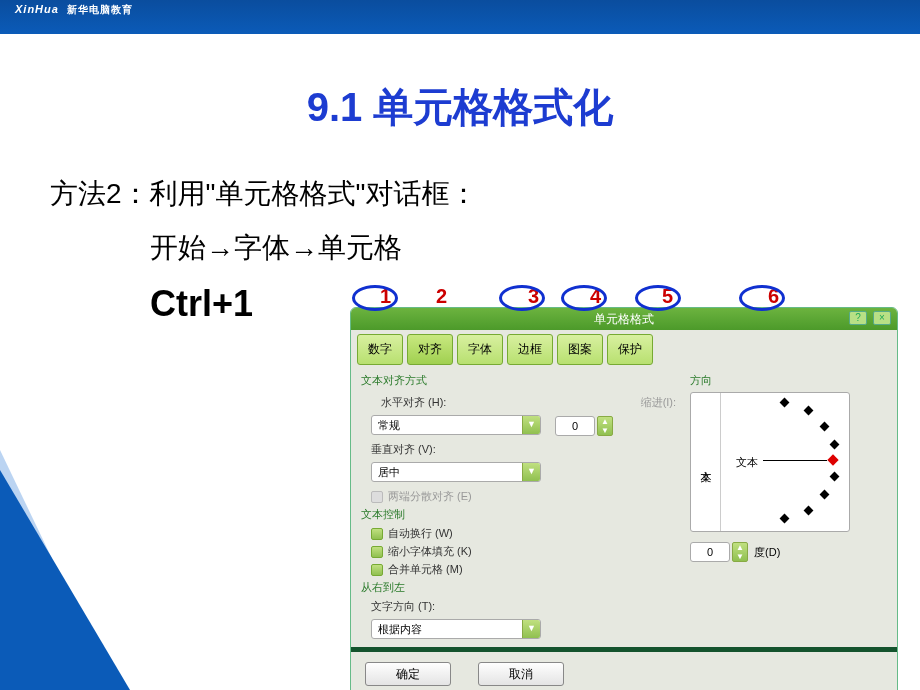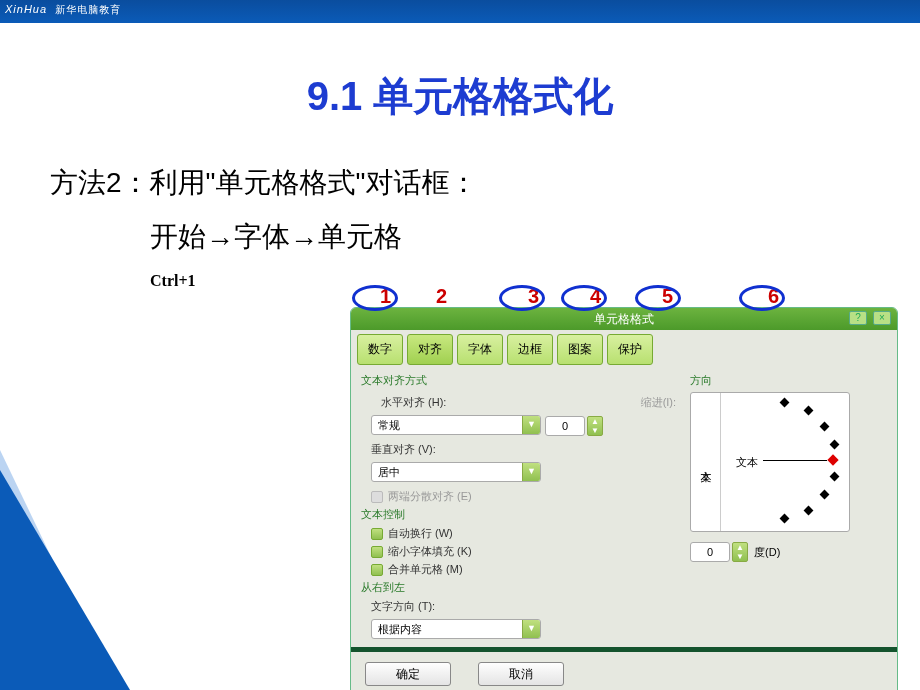--- a/index.html
+++ b/index.html
@@ -1,26 +1,26 @@
 <!DOCTYPE html>
 <html><head>
 <meta charset="utf-8">
 <style>
 * { box-sizing: border-box; margin: 0; padding: 0; }
 body { width: 920px; height: 690px; font-family: "Microsoft YaHei", SimSun, sans-serif; background: #fff; overflow: hidden; position: relative; }
 
-.topbar { height: 23px; background: linear-gradient(#0a4d9e, #0b5bb8); color: #fff; font-size: 11px; font-style: italic; font-weight: normal; padding: 3px 5px; letter-spacing: 1px; }
+.topbar { height: 34px; background: linear-gradient(#0a4d9e, #0b5bb8); color: #fff; font-size: 11px; font-style: italic; font-weight: bold; padding: 3px 15px; letter-spacing: 1px; }
 .topbar span.brand2 { font-style: normal; font-size: 10px; margin-left: 4px; }
 
 .slide-title { text-align: center; margin-top: 46px; font-size: 40px; font-weight: bold; color: #1d3cd1; }
 
 .content { margin: 40px 0 0 50px; font-size: 28px; color: #000; }
 .content .row { margin-bottom: 16px; }
 .content .indent { margin-left: 100px; }
-.content .kbd { font-family: Liberation Serif, serif; font-weight: bold; font-size: 16px; }
+.content .kbd { font-family: Liberation Sans, sans-serif; font-weight: bold; font-size: 36px; }
 
 .left-tri { position: absolute; left: 0; bottom: 0; width: 0; height: 0; border-left: 130px solid #0b5bb8; border-top: 220px solid transparent; }
 .left-tri2 { position: absolute; left: 0; bottom: 0; width: 0; height: 0; border-left: 115px solid rgba(120,170,230,.5); border-top: 240px solid transparent; }
 
 .dialog-wrap { position: absolute; left: 350px; top: 285px; width: 548px; }
 
 .num-row { position: relative; height: 22px; }
 .num-row .n { position: absolute; top: 0; color: #c00; font-weight: bold; font-size: 20px; font-family: Arial; }
 
 .dlg { border: 1px solid #6b8; border-radius: 6px 6px 0 0; background: #e6e8e0; font-size: 12px; width: 548px; }
@@ -117,21 +117,21 @@
       <div class="circ" style="left:389px; top:0"></div>
     </div>
 
     <div class="dlg-body">
       <div class="col-l">
         <div class="grp-label">文本对齐方式</div>
         <div class="idt-row">
           <div class="field"><span>水平对齐 (H):</span></div>
           <div class="idt-label">缩进(I):</div>
         </div>
-        <div style="display:flex;align-items:center;gap:4px">
+        <div style="display:flex;align-items:center;gap:14px">
           <div class="combo">
             <div class="val">常规</div>
             <div class="btn">▼</div>
           </div>
           <div class="spin">
             <div class="box">0</div>
             <div class="sb">▲<br>▼</div>
           </div>
         </div>
         <div class="field">垂直对齐 (V):</div>

